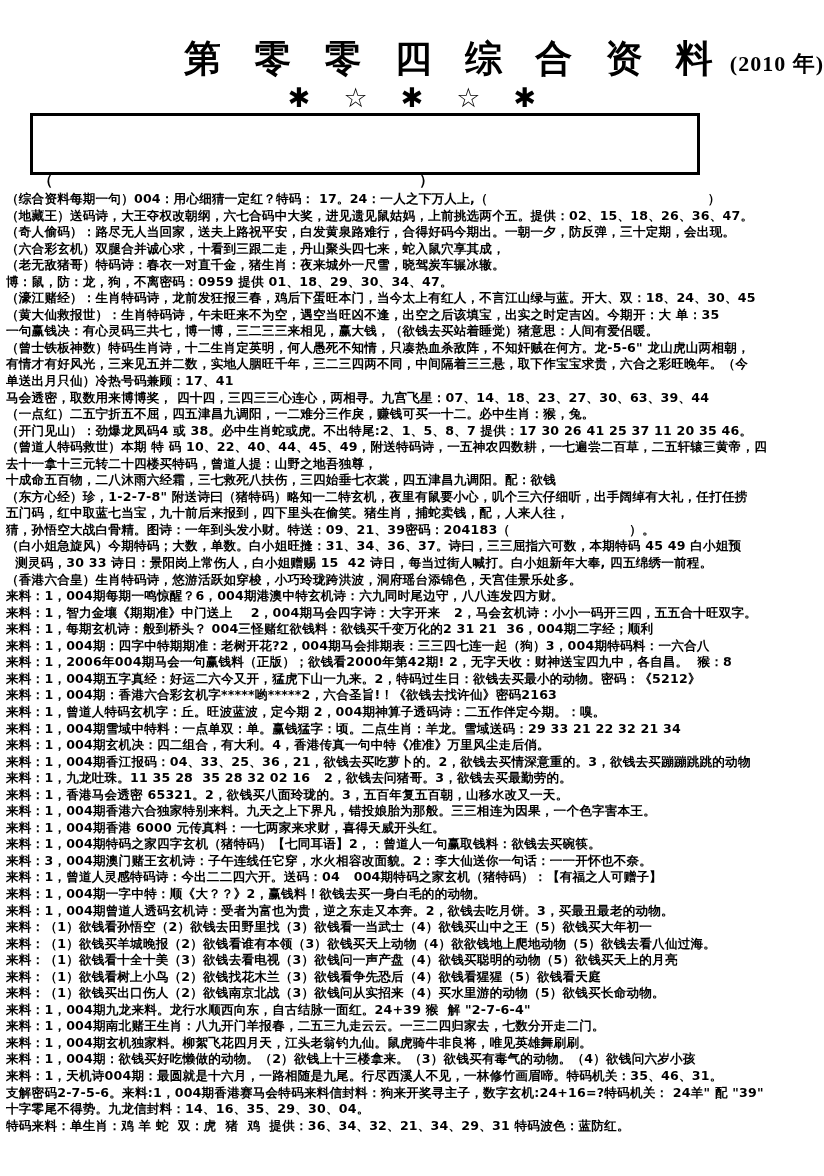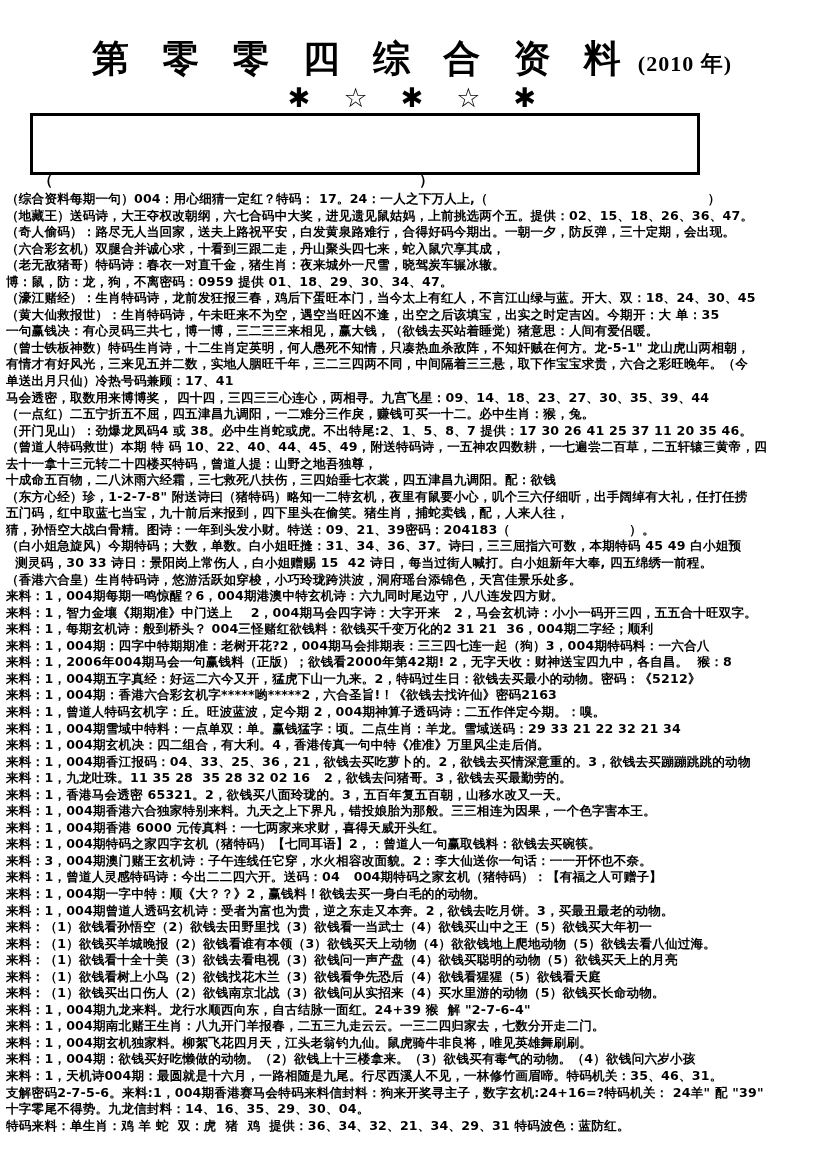--- a/index.html
+++ b/index.html
@@ -5,21 +5,21 @@
   html,body{margin:0;padding:0;background:#fff;}
   .page{
     position:relative;
     width:824px;height:1176px;
     background:#ffffff;color:#000;
     overflow:hidden;
     font-family:"DejaVu Sans","Liberation Sans",sans-serif;
   }
   .title-row{
     position:absolute;top:34px;left:0;width:100%;
-    text-align:center;white-space:nowrap;
+    text-align:right;white-space:nowrap;
   }
   .title-main{
     font-family:"Liberation Serif","DejaVu Serif",serif;
     font-size:37px;font-weight:bold;letter-spacing:12px;
   }
   .title-year{
     font-family:"Liberation Serif","DejaVu Serif",serif;
     font-size:22px;font-weight:bold;letter-spacing:1px;
   }
   .stars-row{
@@ -69,24 +69,24 @@
   <div class="content">
       <p class="line">（综合资料每期一句）004：用心细猜一定红？特码： 17。24：一人之下万人上,（                                                ）</p>
       <p class="line">（地藏王）送码诗，大王夺权改朝纲，六七合码中大奖，进见遗见鼠姑妈，上前挑选两个五。提供：02、15、18、26、36、47。</p>
       <p class="line">（奇人偷码）：路尽无人当回家，送夫上路祝平安，白发黄泉路难行，合得好码今期出。一朝一夕，防反弹，三十定期，会出现。</p>
       <p class="line">（六合彩玄机）双腿合并诚心求，十看到三跟二走，丹山聚头四七来，蛇入鼠穴享其成，</p>
       <p class="line">（老无敌猪哥）特码诗：春衣一对直千金，猪生肖：夜来城外一尺雪，晓驾炭车辗冰辙。</p>
       <p class="line">博：鼠，防：龙，狗，不离密码：0959 提供 01、18、29、30、34、47。</p>
       <p class="line">（濠江赌经）：生肖特码诗，龙前发狂报三春，鸡后下蛋旺本门，当今太上有红人，不言江山绿与蓝。开大、双：18、24、30、45</p>
       <p class="line">（黄大仙救报世）：生肖特码诗，午未旺来不为空，遇空当旺凶不逢，出空之后该填宝，出实之时定吉凶。今期开：大 单：35</p>
       <p class="line">一句赢钱决：有心灵码三共七，博一博，三二三三来相见，赢大钱，（欲钱去买站着睡觉）猪意思：人间有爱侣暖。</p>
-      <p class="line">（曾士铁板神数）特码生肖诗，十二生肖定英明，何人愚死不知情，只凑热血杀敌阵，不知奸贼在何方。龙-5-1" 龙山虎山两相朝，</p>
+      <p class="line">（曾士铁板神数）特码生肖诗，十二生肖定英明，何人愚死不知情，只凑热血杀敌阵，不知奸贼在何方。龙-5-6" 龙山虎山两相朝，</p>
       <p class="line">有情才有好风光，三来见五并二数，实地人胭旺千年，三二三四两不同，中间隔着三三悬，取下作宝宝求贵，六合之彩旺晚年。（今</p>
       <p class="line">单送出月只仙）冷热号码兼顾：17、41</p>
-      <p class="line">马会透密，取数用来博博奖， 四十四，三四三三心连心，两相寻。九宫飞星：09、14、18、23、27、30、35、39、44</p>
+      <p class="line">马会透密，取数用来博博奖， 四十四，三四三三心连心，两相寻。九宫飞星：07、14、18、23、27、30、63、39、44</p>
       <p class="line">（一点红）二五宁折五不屈，四五津昌九调阳，一二难分三作戾，赚钱可买一十二。必中生肖：猴，兔。</p>
       <p class="line">（开门见山）：劲爆龙凤码4 或 38。必中生肖蛇或虎。不出特尾:2、1、5、8、7 提供：17 30 26 41 25 37 11 20 35 46。</p>
       <p class="line">（曾道人特码救世）本期 特 码 10、22、40、44、45、49，附送特码诗，一五神农四数耕，一七遍尝二百草，二五轩辕三黄帝，四</p>
       <p class="line">去十一拿十三元转二十四楼买特码，曾道人提：山野之地吾独尊，</p>
       <p class="line">十成命五百物，二八沐雨六经霜，三七救死八扶伤，三四始垂七衣裳，四五津昌九调阳。配：欲钱</p>
       <p class="line">（东方心经）珍，1-2-7-8" 附送诗曰（猪特码）略知一二特玄机，夜里有鼠要小心，叽个三六仔细听，出手阔绰有大礼，任打任捞</p>
       <p class="line">五门码，红中取蓝七当宝，九十前后来报到，四下里头在偷笑。猪生肖，捕蛇卖钱，配，人来人往，</p>
       <p class="line">猜，孙悟空大战白骨精。图诗：一年到头发小财。特送：09、21、39密码：204183（                          ）。</p>
       <p class="line">（白小姐急旋风）今期特码；大数，单数。白小姐旺摓：31、34、36、37。诗曰，三三屈指六可数，本期特码 45 49 白小姐预</p>
       <p class="line">  测灵码，30 33 诗日：景阳岗上常伤人，白小姐赠赐 15  42 诗日，每当过街人喊打。白小姐新年大奉, 四五绵绣一前程。</p>

